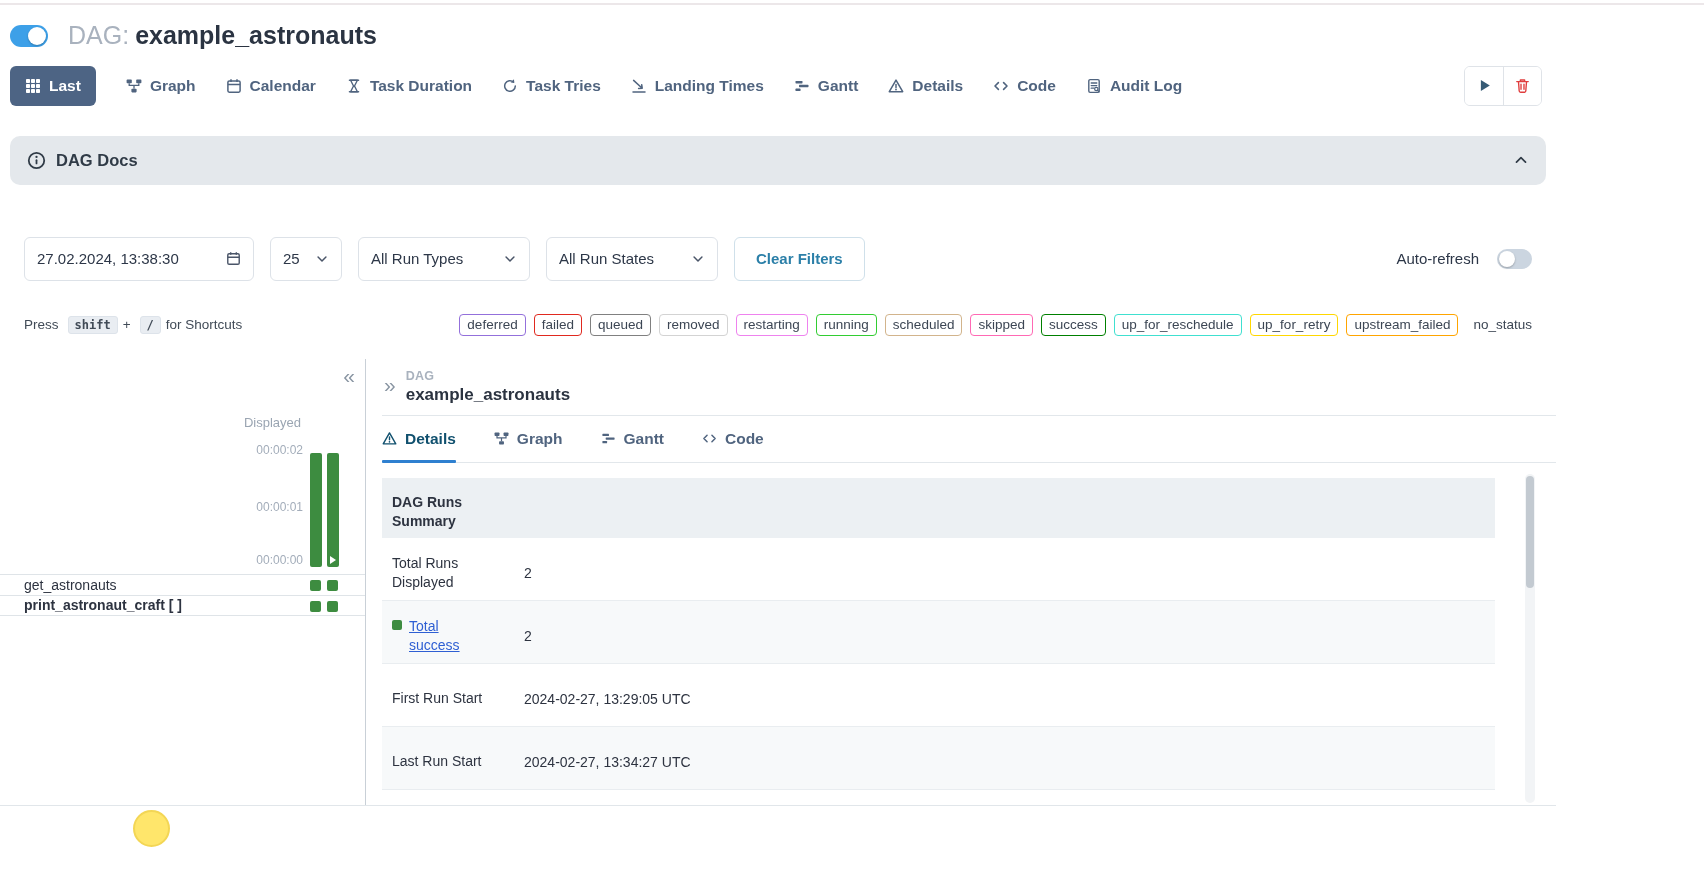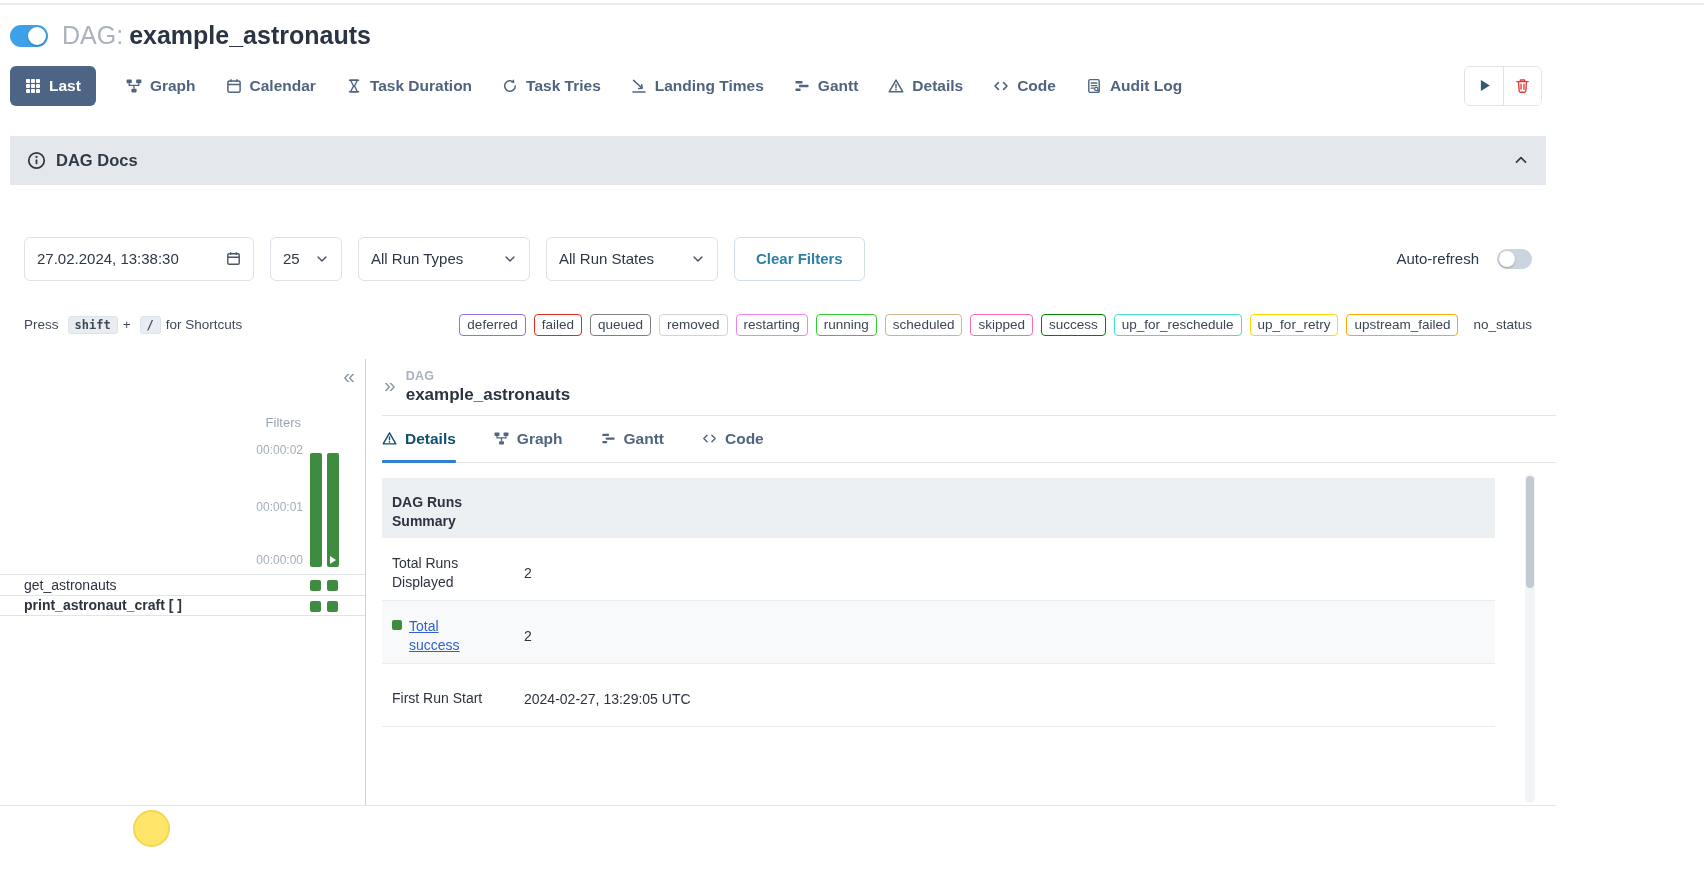--- a/index.html
+++ b/index.html
@@ -6,21 +6,21 @@
   html,body { margin:0; padding:0; background:#fff; }
   .page {
     position:relative; width:1704px; height:892px; background:#fff; overflow:hidden;
     font-family:"Liberation Sans", sans-serif; color:#2d3748;
   }
   .top-hairline { position:absolute; top:3px; left:0; width:100%; height:2px; background:#ece7e9; }
   .app { width:1556px; position:relative; }
 
   
   .topbar { display:flex; align-items:flex-start; justify-content:space-between; padding:16px 14px 4px 10px; }
-  .tb-left { display:flex; align-items:center; gap:14px; padding-top:6px; }
+  .tb-left { display:flex; align-items:center; gap:20px; padding-top:6px; }
   .h1 { font-size:25px; font-weight:700; color:#2b3442; margin:0; line-height:1.1; }
   .h1 .pfx { color:#a9b2be; font-weight:500; margin-right:6px; }
   .tb-right { display:flex; align-items:center; gap:10px; padding-top:3px; }
   .pill { background:#e3e8ed; color:#3a4653; font-weight:700; font-size:14.5px; line-height:1; padding:8px 10px; border-radius:4px; white-space:nowrap; }
   .info-f { width:19px; height:19px; color:#97a2ae; cursor:pointer; }
 
   
   .switch { position:relative; width:38px; height:22px; border-radius:11px; background:#cbd5e0; display:inline-block; cursor:pointer; flex:none; }
   .switch .knob { position:absolute; top:2px; left:2px; width:18px; height:18px; border-radius:50%; background:#fff; box-shadow:0 1px 2px rgba(0,0,0,.25); }
   .switch.on { background:#3da0e8; }
@@ -35,21 +35,21 @@
   .navtab .icn { width:16px; height:16px; flex:none; }
   .navtab.active { background:#4d6484; color:#fff; padding:11px 15px; border-radius:6px; }
   .nav-actions { margin-left:auto; display:flex; border:1px solid #dfe3e8; border-radius:6px; overflow:hidden; }
   .iconbtn { width:38px; height:38px; display:flex; align-items:center; justify-content:center; background:#fff; border:none; cursor:pointer; }
   .iconbtn + .iconbtn { border-left:1px solid #dfe3e8; }
   .iconbtn .icn { width:17px; height:17px; }
   .iconbtn.play { color:#365a74; }
   .iconbtn.del  { color:#e03e3e; }
 
   
-  .dagdocs { margin:28px 10px 0; height:49px; background:#e4e8ec; border-radius:0; display:flex; align-items:center; gap:10px; padding:0 17px; cursor:pointer; }
+  .dagdocs { margin:28px 10px 0; height:49px; background:#e4e8ec; border-radius:10px; display:flex; align-items:center; gap:10px; padding:0 17px; cursor:pointer; }
   .dagdocs .icn { width:19px; height:19px; color:#303b47; flex:none; }
   .dd-label { font-size:16.5px; font-weight:700; color:#303b47; }
   .dd-chevron { margin-left:auto; width:16px; height:16px; color:#303b47; cursor:pointer; }
 
   
   .filters { display:flex; align-items:center; gap:16px; margin-top:52px; padding:0 24px; }
   .ctl { height:44px; border:1px solid #dde2e8; border-radius:6px; display:flex; align-items:center; background:#fff; font-size:15px; color:#2d3748; cursor:pointer; }
   .date-ctl { width:230px; padding:0 12px; justify-content:space-between; gap:10px; }
   .date-ctl .icn { width:15px; height:15px; color:#4a5568; flex:none; }
   .sel { padding:0 12px; justify-content:space-between; gap:10px; }
@@ -358,21 +358,21 @@
         <span class="lg" style="border-color: rgb(255, 215, 0);">up_for_retry</span>
         <span class="lg" style="border-color: rgb(255, 165, 0);">upstream_failed</span>
         <span class="lg plain">no_status</span>
       </div>
     </div>
 
     <div class="main">
 
       <aside class="grid-panel">
         <span class="collapse-ic">«</span>
-        <span class="duration-lbl">Filters</span>
+        <span class="duration-lbl">Displayed</span>
         <span class="tick t0">00:00:02</span>
         <span class="tick t1">00:00:01</span>
         <span class="tick t2">00:00:00</span>
         <div class="bar b0"></div>
         <div class="bar b1">
             <span class="manual"></span>
           </div>
         <div class="task-rows">
           <div class="trw">
             <span class="tname">get_astronauts</span>
@@ -439,20 +439,24 @@
                 <span class="sqg"></span>
                 <a class="tlink">Total success</a>
               </span>
             </div>
             <div class="tvalue">2</div>
           </div>
           <div class="trowd">
             <div class="tlabel">First Run Start</div>
             <div class="tvalue">2024-02-27, 13:29:05 UTC</div>
           </div>
+          <div class="trowd alt">
+            <div class="tlabel">Last Run Start</div>
+            <div class="tvalue">2024-02-27, 13:34:27 UTC</div>
+          </div>
         </div>
 
         <div class="scrollbar">
           <div class="scroll-thumb"></div>
         </div>
       </section>
     </div>
 
     <div class="cursor-dot"></div>
   </div>

